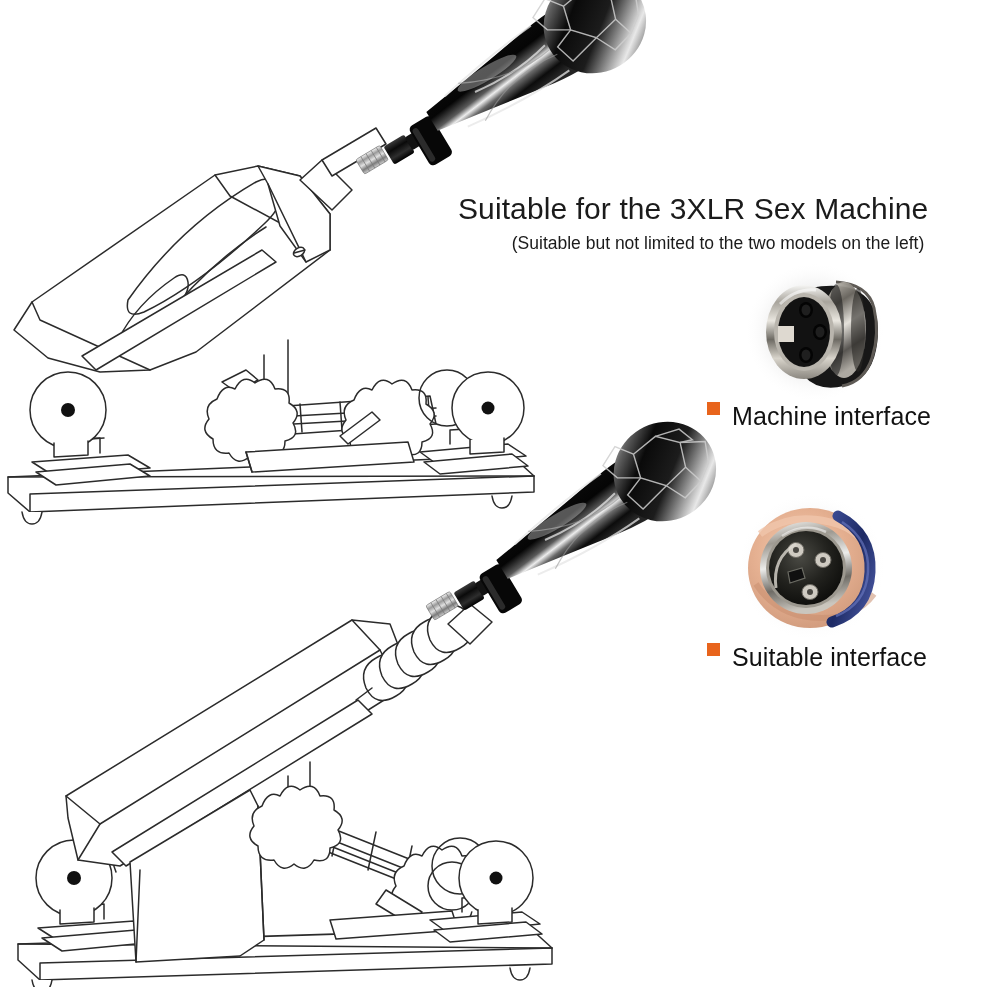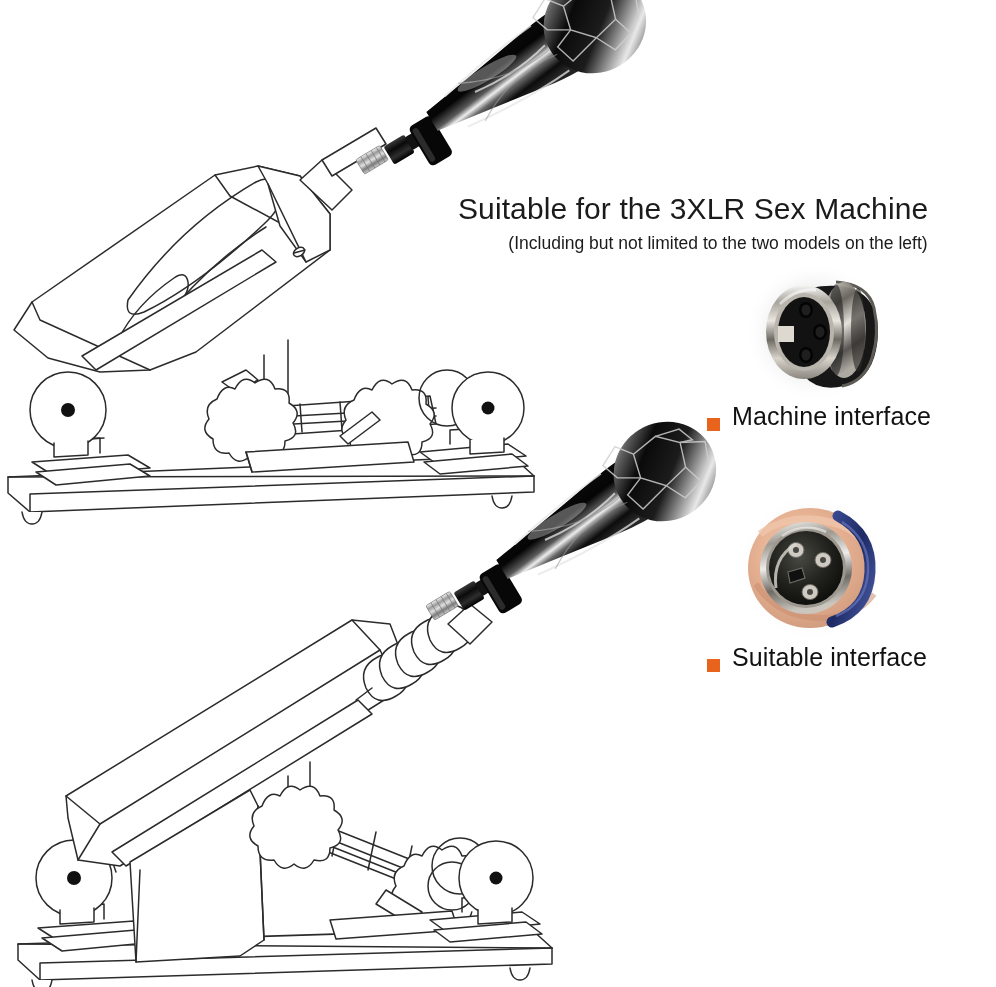--- a/index.html
+++ b/index.html
@@ -37,21 +37,21 @@
     line-height: 22px;
     color: #1b1b1b;
     text-align: center;
     white-space: nowrap;
     font-weight: 400;
   }
 
   
   .legend-row {
     display: flex;
-    align-items: flex-end;
+    align-items: flex-start;
     gap: 12px;
   }
   .legend-bullet {
     width: 13px;
     height: 13px;
     background: #e8641c;
     flex: 0 0 auto;
   }
   .legend-label {
     font-size: 25px;
@@ -333,21 +333,21 @@
         <g stroke="#9a9a9a" stroke-width="1.2" fill="none" opacity="0.6">
           <path d="M540 506 q50 26 96 18"></path>
           <path d="M544 552 q46 -28 96 -20"></path>
         </g>
         <ellipse cx="570" cy="512" rx="34" ry="7" fill="#f0f0f0" opacity="0.35"></ellipse>
       </g>
     </g>
   </svg>
 
   <div class="abs" id="headline">Suitable for the 3XLR Sex Machine</div>
-  <div class="abs" id="subhead">(Including but not limited to the two models on the left)</div>
+  <div class="abs" id="subhead">(Suitable but not limited to the two models on the left)</div>
 
   <svg class="abs" id="photo-machine-interface" viewBox="0 0 150 140">
     <defs>
       <linearGradient id="chrome1" x1="0" y1="0" x2="0" y2="1">
         <stop offset="0%" stop-color="#f6f6f4"></stop>
         <stop offset="18%" stop-color="#a8a49c"></stop>
         <stop offset="38%" stop-color="#e9e6df"></stop>
         <stop offset="58%" stop-color="#6d6a63"></stop>
         <stop offset="78%" stop-color="#d8d4cb"></stop>
         <stop offset="100%" stop-color="#8b8780"></stop>

